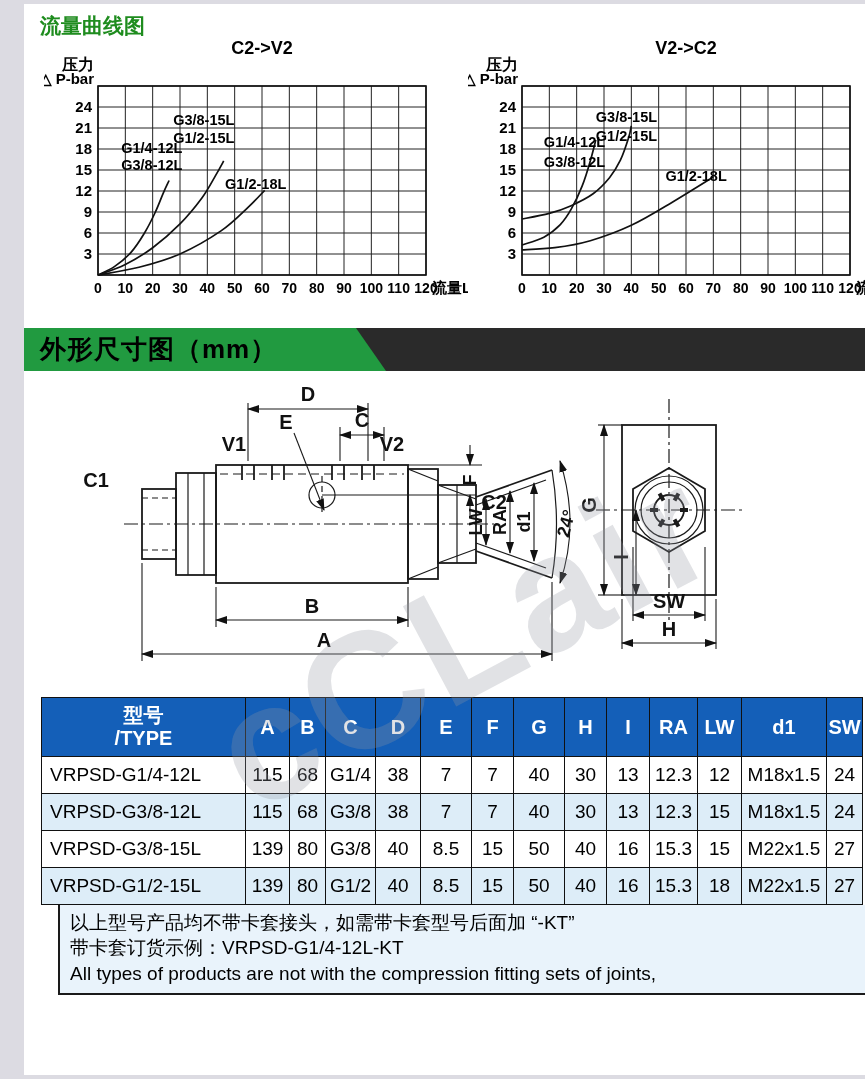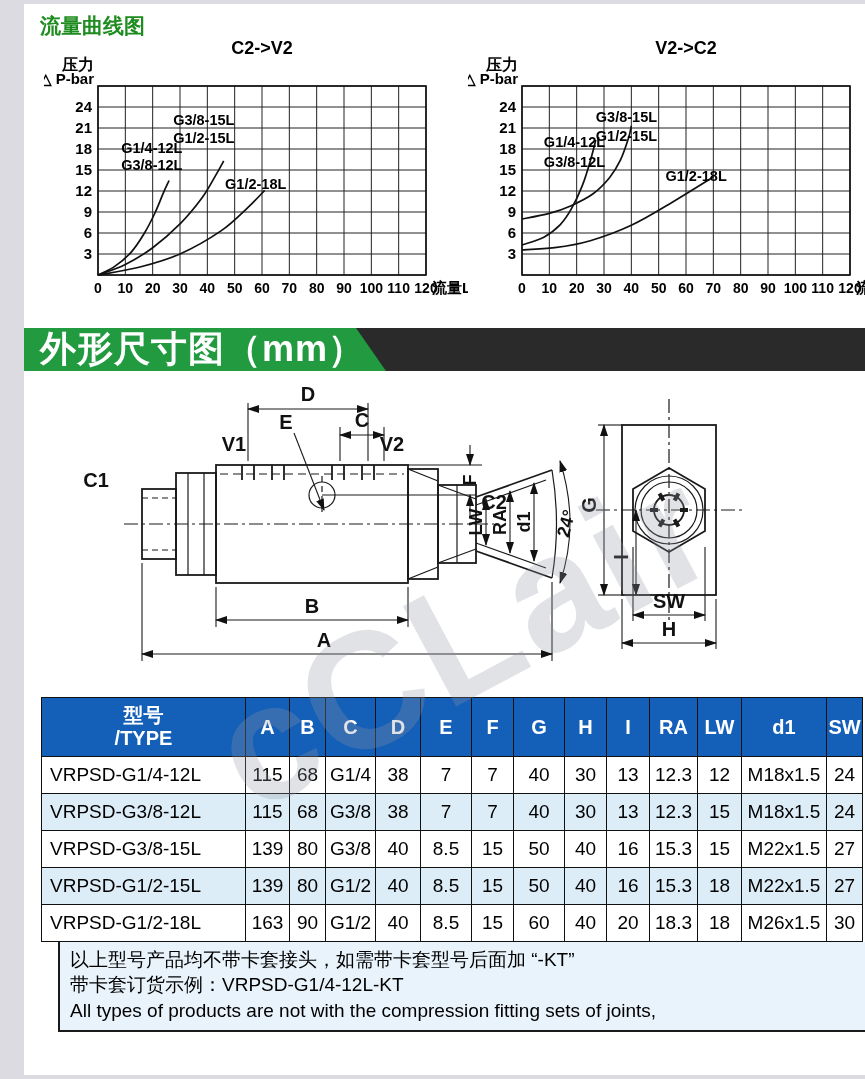--- a/index.html
+++ b/index.html
@@ -4,21 +4,21 @@
 <style>
   html,body{margin:0;padding:0;background:#dcdbe2;font-family:"Liberation Sans",sans-serif;}
   .page{position:relative;width:849px;margin:4px 24px;background:#fff;height:1071px;overflow:hidden;}
   .sec-title{color:#1e8c1e;font-weight:bold;font-size:21px;padding:8px 0 0 16px;height:26px;}
   .charts-row{display:flex;justify-content:space-between;padding:0 20px;}
   .chart{width:424px;height:268px;}
   .chart svg{display:block;}
   .banner{position:relative;height:43px;background:#2a2a2a;margin-top:22px;overflow:hidden;}
   .banner-green{position:absolute;left:0;top:0;height:100%;width:362px;background:#219a40;
     clip-path:polygon(0 0,332px 0,362px 100%,0 100%);display:flex;align-items:center;}
-  .banner-text{color:#ffffff;font-weight:bold;font-size:36px;padding-left:16px;letter-spacing:1px;}
+  .banner-text{color:#000000;font-weight:bold;font-size:26px;padding-left:16px;letter-spacing:1px;}
   .drawing-wrap{margin-top:6px;height:314px;}
   .tech{font-family:"Liberation Sans",sans-serif;}
   .tech .lbl{font-weight:bold;font-size:20px;fill:#111;stroke:none;}
   .tech .lbl.sm{font-size:18px;}
   .tech .obj{stroke:#1a1a1a;fill:none;stroke-width:1.8;}
   .tech .thin{stroke-width:1.2;}
   .tech .dim{stroke:#1a1a1a;fill:none;stroke-width:1.1;}
   .table-wrap{margin-left:17px;margin-top:6px;}
   table.spec{border-collapse:collapse;width:821px;table-layout:fixed;border-radius:29px;}
   table.spec th,table.spec td{border:1.6px solid #111;text-align:center;overflow:hidden;white-space:nowrap;}
@@ -411,36 +411,20 @@
             <td>8.5</td>
             <td>15</td>
             <td>50</td>
             <td>40</td>
             <td>16</td>
             <td>15.3</td>
             <td>18</td>
             <td>M22x1.5</td>
             <td>27</td>
           </tr>
-          <tr>
-            <td class="type">VRPSD-G1/2-18L</td>
-            <td>163</td>
-            <td>90</td>
-            <td>G1/2</td>
-            <td>40</td>
-            <td>8.5</td>
-            <td>15</td>
-            <td>60</td>
-            <td>40</td>
-            <td>20</td>
-            <td>18.3</td>
-            <td>18</td>
-            <td>M26x1.5</td>
-            <td>30</td>
-          </tr>
         </tbody>
     </table>
     <div class="notes">
       <div>以上型号产品均不带卡套接头，如需带卡套型号后面加 “-KT”</div>
       <div>带卡套订货示例：VRPSD-G1/4-12L-KT</div>
       <div class="en">All types of products are not with the compression fitting sets of joints,</div>
     </div>
   </div>
 
   <div class="watermark">cCLair</div>

